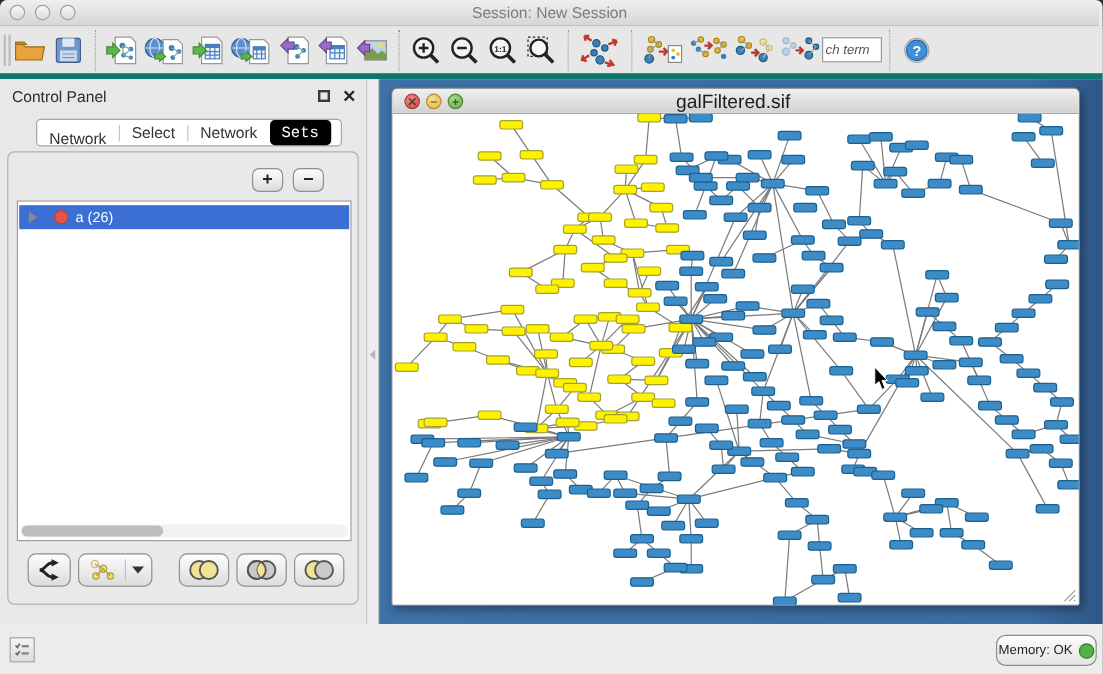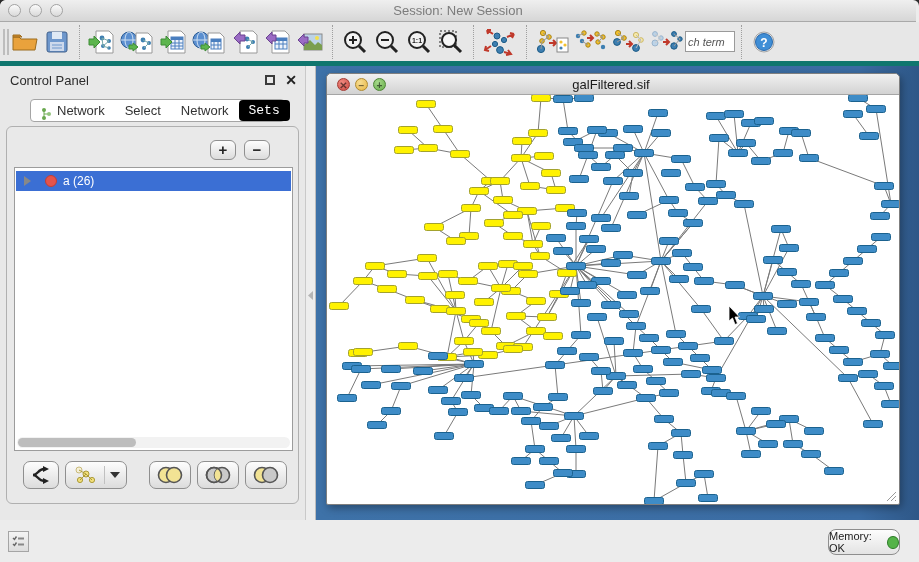--- a/index.html
+++ b/index.html
@@ -23,21 +23,21 @@
     font-size:11px;color:#555;padding:0 2px;font-family:"Liberation Sans",sans-serif;}
   
   .workspace{position:absolute;left:0;top:66px;width:919px;height:454px;padding-left:37px;}
   .cpanel{position:absolute;left:0;top:0;width:305px;height:454px;background:#e8e8e8;}
   .cp-head{position:absolute;left:0;top:0;width:100%;height:30px;}
   .cp-title{position:absolute;left:10px;top:7px;font-size:13px;color:#2c2c2c;}
   .cp-float{position:absolute;right:30px;top:9px;width:10px;height:10px;border:2px solid #3a3a3a;}
   .cp-close{position:absolute;right:8px;top:7px;font-size:14px;font-weight:bold;color:#222;line-height:14px;}
   .tabbar{position:absolute;left:30px;top:33px;width:255px;height:23px;background:#fff;
     border:1px solid #a5a5a5;border-radius:4px;display:flex;align-items:center;font-size:13px;color:#333;}
-  .tab{padding:0 10px;display:flex;align-items:flex-end;gap:5px;height:100%;line-height:21px;}
+  .tab{padding:0 10px;display:flex;align-items:flex-start;gap:5px;height:100%;line-height:21px;flex-direction:column;}
   .tabsep{width:1px;height:14px;background:#c4c4c4;}
   .tab.active{background:#000000;color:#fff;border-radius:4px;font-family:Liberation Mono, monospace;}
   .cp-frame{position:absolute;left:6px;top:60px;width:293px;height:378px;border:1px solid #b0b0b0;
     border-radius:6px;background:#e9e9e9;}
   .pm{position:absolute;top:13px;width:26px;height:20px;border:1px solid #8f8f8f;border-radius:6px;
      background:linear-gradient(#fdfdfd,#dcdcdc);font-size:15px;font-weight:bold;color:#222;
      text-align:center;line-height:18px;}
   .setlist{position:absolute;left:7px;top:40px;width:279px;height:284px;background:#fff;border:1px solid #9c9c9c;}
   .setrow{position:absolute;left:1px;width:275px;height:20px;background:#3b6fd4;display:flex;align-items:center;}
   .expander{width:0;height:0;border-left:7px solid #888;border-top:5px solid transparent;
@@ -58,28 +58,28 @@
     background:linear-gradient(to right,#3e72a8 0%,#3b6ca3 90%,#2e5787 100%);}
   .netwin{position:absolute;left:10px;top:7px;width:574px;height:432px;background:#fff;
     border:1px solid #7f7f7f;border-radius:5px 5px 2px 2px;box-shadow:2px 3px 8px rgba(0,0,0,.35);}
   .net-titlebar{position:absolute;left:0;top:0;width:100%;height:21px;
     background:linear-gradient(#f0f0f0,#d2d2d2);border-bottom:1px solid #a5a5a5;border-radius:5px 5px 0 0;}
   .ntl{position:absolute;top:4px;width:13px;height:13px;border-radius:50%;font-size:10px;line-height:13px;
     text-align:center;color:rgba(0,0,0,.55);font-weight:bold;}
   .nt-red{left:10px;background:radial-gradient(circle at 35% 30%,#f0897f,#cc4a42);border:1px solid #a33a33;}
   .nt-yel{left:28px;background:radial-gradient(circle at 35% 30%,#f7dd90,#e6b545);border:1px solid #b08a2e;}
   .nt-grn{left:46px;background:radial-gradient(circle at 35% 30%,#a6d98a,#67ad4a);border:1px solid #4c8534;}
-  .ntitle{position:absolute;left:0;right:4px;top:3px;text-align:center;font-size:13px;color:#1b1b1b;}
+  .ntitle{position:absolute;left:0;right:4px;top:3px;text-align:center;font-size:16px;color:#1b1b1b;}
   .graph{position:absolute;left:0;top:21px;}
   .grip{position:absolute;right:2px;bottom:2px;}
   
   .statusbar{position:absolute;left:0;top:520px;width:919px;height:42px;background:#ececec;}
   .taskbtn{position:absolute;left:8px;top:11px;width:21px;height:21px;border:1px solid #a5a5a5;
     background:linear-gradient(#f4f4f4,#ddd);display:flex;align-items:center;justify-content:center;}
-  .membtn{position:absolute;right:19px;top:9px;width:72px;height:26px;border:1px solid #8e8e8e;
+  .membtn{position:absolute;right:5px;top:9px;width:84px;height:26px;border:1px solid #8e8e8e;
     border-radius:8px;background:linear-gradient(#fdfdfd,#e3e3e3);display:flex;align-items:center;
     justify-content:center;gap:5px;font-size:11px;color:#222;}
   .memdot{width:13px;height:13px;border-radius:50%;background:#54b348;border:1px solid #2f7d2a;}
 </style>
 </head>
 <body>
 
 <div id="app">
 
   <div class="titlebar">

